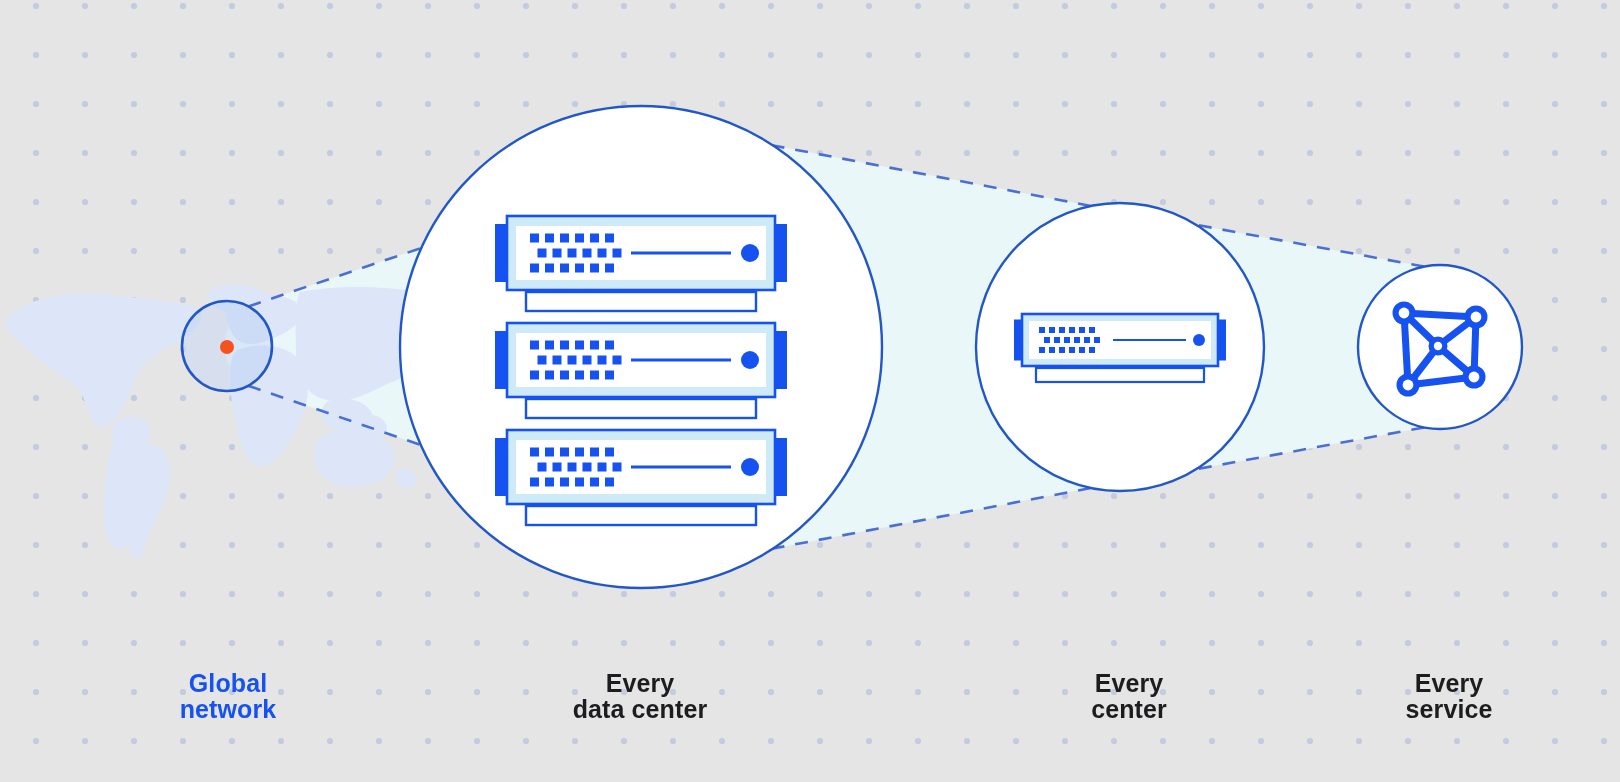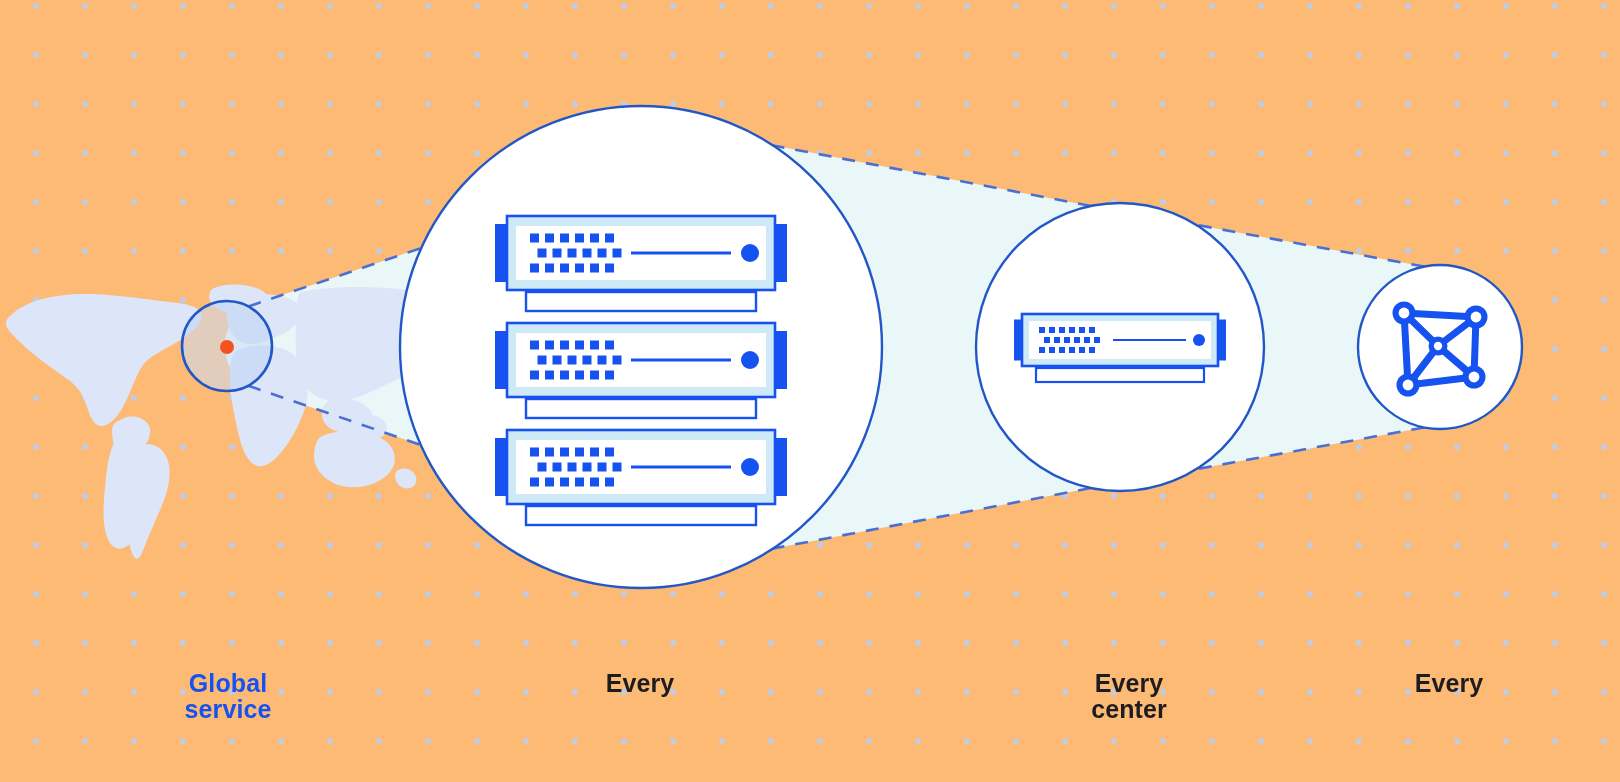--- a/index.html
+++ b/index.html
@@ -8,21 +8,21 @@
     padding: 0;
     background: #ffffff;
   }
   body {
     font-family: "Liberation Sans", sans-serif;
   }
   #stage {
     position: relative;
     width: 1620px;
     height: 782px;
-    background: #fdba74;
+    background: #e5e5e5;
     overflow: hidden;
   }
   #stage svg.layer {
     position: absolute;
     left: 0;
     top: 0;
     width: 1620px;
     height: 782px;
   }
   .label {
@@ -782,26 +782,28 @@
           <circle cx="1438" cy="346" r="9.5" fill="#1652f0"></circle>
           <circle cx="1438" cy="346" r="4.2" fill="#ffffff"></circle>
         </g>
       </g>
     <g id="highlight-dots"></g>
   </svg>
 
   <div id="labels">
       <div class="label accent" style="left: 58px; top: 670px; width: 340px;">
         <span class="line">Global</span>
-        <span class="line">service</span>
+        <span class="line">network</span>
       </div>
       <div class="label dark" style="left: 470px; top: 670px; width: 340px;">
         <span class="line">Every</span>
+        <span class="line">data center</span>
       </div>
       <div class="label dark" style="left: 959px; top: 670px; width: 340px;">
         <span class="line">Every</span>
         <span class="line">center</span>
       </div>
       <div class="label dark" style="left: 1279px; top: 670px; width: 340px;">
         <span class="line">Every</span>
+        <span class="line">service</span>
       </div>
     </div>
 </div>
 
 </body></html>

